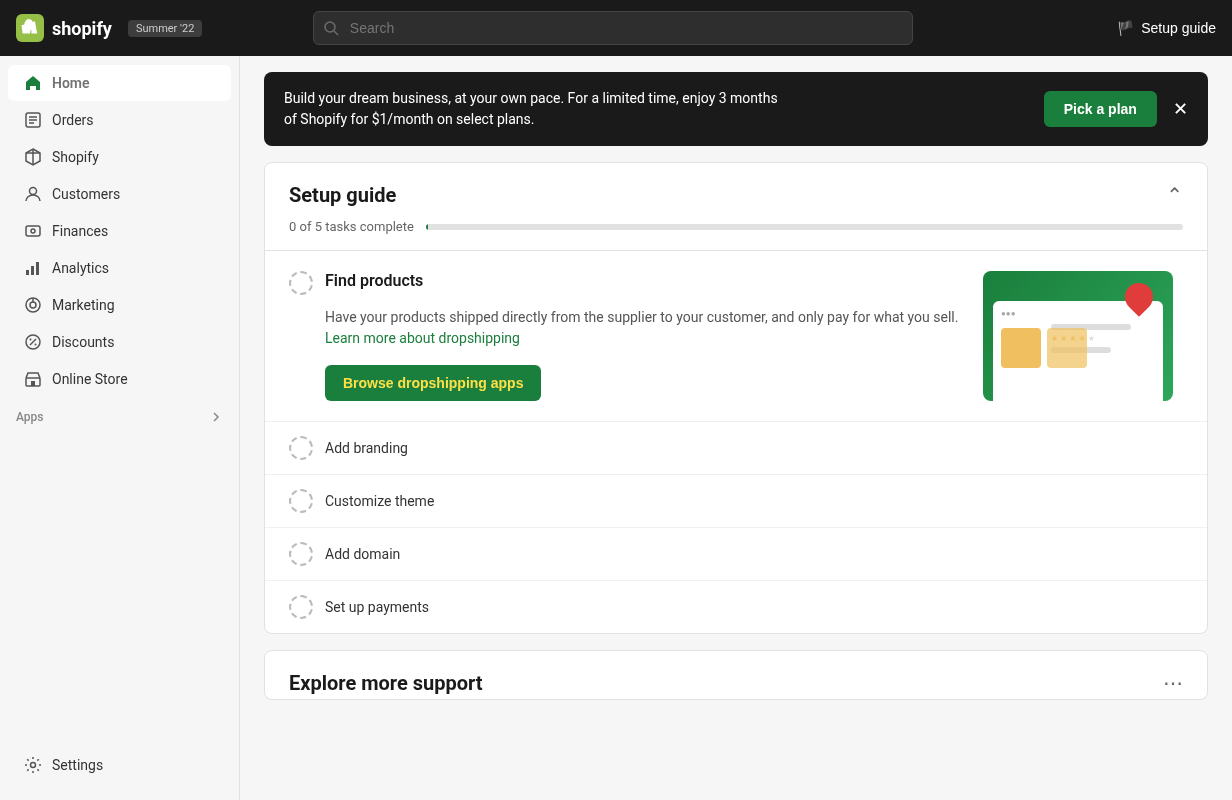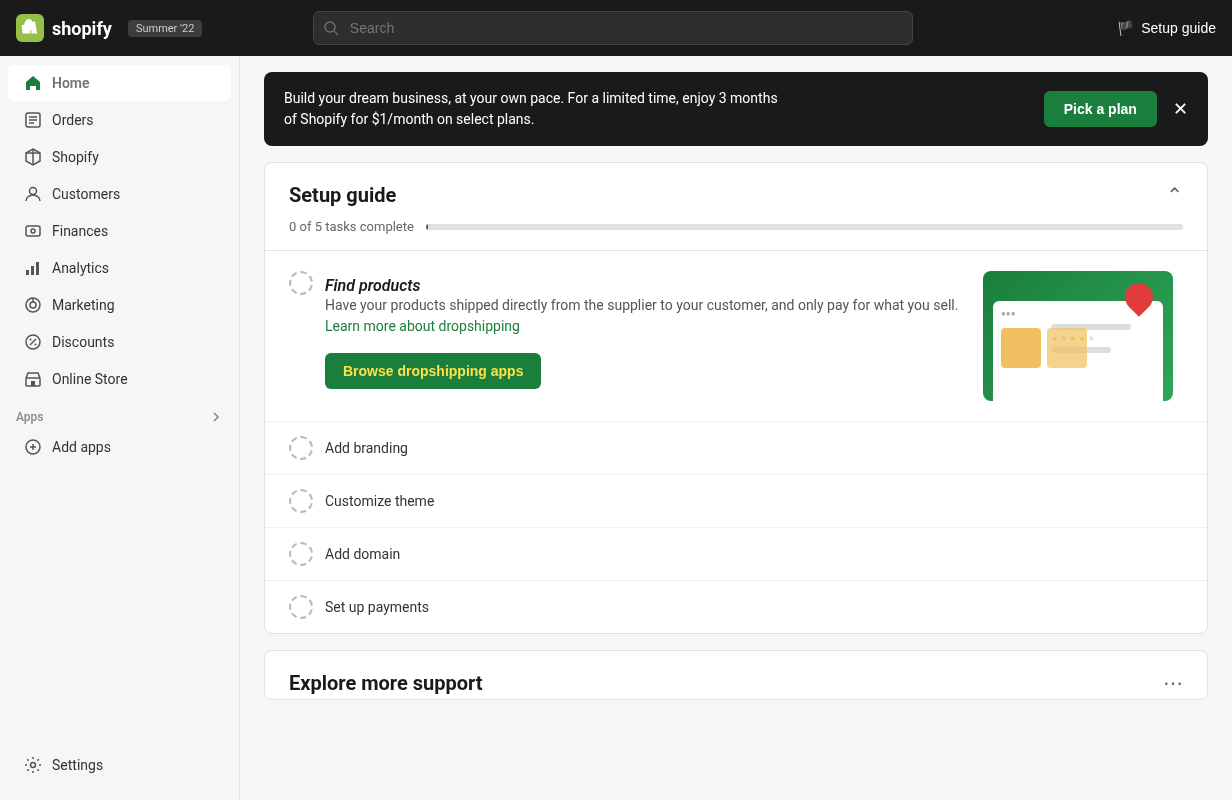--- a/index.html
+++ b/index.html
@@ -227,23 +227,23 @@
       display: flex;
       gap: 24px;
     }
     .task-left { flex: 1; }
     .task-right {
       width: 200px;
       flex-shrink: 0;
     }
     .task-header {
       display: flex;
-      align-items: flex-end;
+      align-items: flex-start;
       gap: 12px;
-      font-style: italic;
+      margin-bottom: 12px;
     }
     .task-circle {
       width: 24px;
       height: 24px;
       border: 2px dashed #bbb;
       border-radius: 50%;
       flex-shrink: 0;
     }
     .task-title {
       font-size: 16px;
@@ -473,28 +473,20 @@
           <rect x="7" y="11" width="4" height="5" fill="#555"></rect>
         </svg>
         <span>Online Store</span>
       </div>
 
       <div class="sidebar-section-header">
         <span>Apps</span>
         <svg width="14" height="14" viewBox="0 0 14 14" fill="none">
           <path d="M5 3L9 7L5 11" stroke="#888" stroke-width="1.5"></path>
         </svg>
-      </div>
-      <div class="sidebar-item">
-        <svg width="18" height="18" viewBox="0 0 18 18" fill="none">
-          <circle cx="9" cy="9" r="7" stroke="#555" stroke-width="1.5" fill="none"></circle>
-          <line x1="6" y1="9" x2="12" y2="9" stroke="#555" stroke-width="1.5"></line>
-          <line x1="9" y1="6" x2="9" y2="12" stroke="#555" stroke-width="1.5"></line>
-        </svg>
-        <span>Add apps</span>
       </div>
     </nav>
 
     <div class="sidebar-bottom">
       <div class="sidebar-item">
         <svg width="18" height="18" viewBox="0 0 18 18" fill="none">
           <circle cx="9" cy="9" r="2.5" stroke="#555" stroke-width="1.5" fill="none"></circle>
           <path d="M9 1v2M9 15v2M1 9h2M15 9h2M3.2 3.2l1.4 1.4M13.4 13.4l1.4 1.4M3.2 14.8l1.4-1.4M13.4 4.6l1.4-1.4" stroke="#555" stroke-width="1.5"></path>
         </svg>
         <span>Settings</span>

